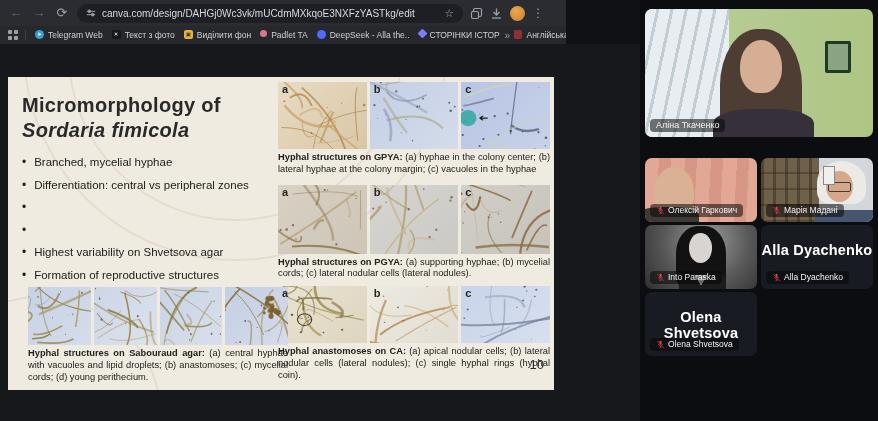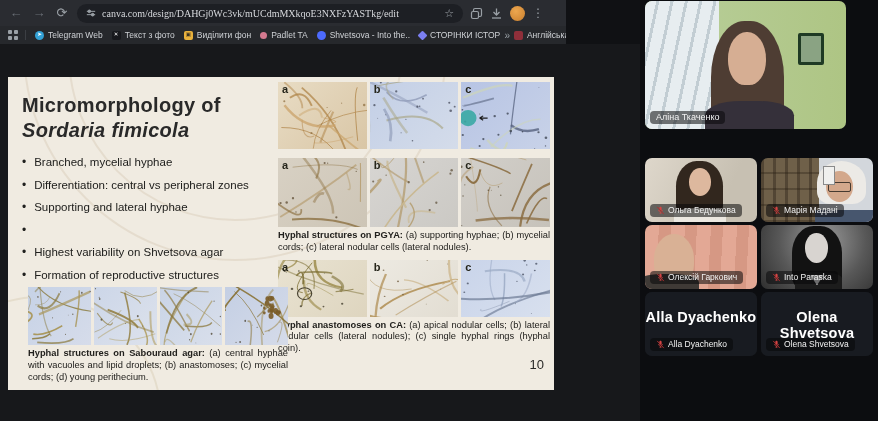--- a/index.html
+++ b/index.html
@@ -3,27 +3,27 @@
 <meta charset="utf-8">
 <style>
   html,body{margin:0;padding:0;background:#000;font-family:"Liberation Sans",sans-serif;}
   #screen{position:relative;width:878px;height:421px;overflow:hidden;background:#050506;}
 
   
   #browser-region{position:absolute;left:0;top:0;width:640px;height:421px;background:#101114;}
   #toolbar{display:flex;align-items:center;height:26px;background:#2a2c31;padding:0 8px;gap:7px;width:566px;box-sizing:border-box;}
   .nav-btn{color:#9aa0a6;font-size:13px;width:16px;text-align:center;line-height:26px;cursor:pointer;}
   .nav-btn.dim{color:#696e75;}
-  #omnibox{flex:0 0 386px;height:19px;background:#1d1f24;border-radius:10px;display:flex;align-items:center;padding:0 9px;gap:6px;box-sizing:border-box;font-family:Liberation Serif, serif;}
+  #omnibox{flex:0 0 386px;height:19px;background:#1d1f24;border-radius:10px;display:flex;align-items:center;padding:0 9px;gap:6px;box-sizing:border-box;}
   #url-text{color:#d7d9dd;font-size:10px;white-space:nowrap;overflow:hidden;flex:1;}
   .tb-icon{color:#9aa0a6;font-size:12px;line-height:26px;}
   #avatar-btn{width:15px;height:15px;border-radius:50%;background:radial-gradient(circle at 40% 35%,#eda74f,#c97f2e);flex:0 0 auto;}
   #bookmarks-bar{display:flex;align-items:center;height:18px;background:#26282c;padding:0 8px;width:566px;box-sizing:border-box;gap:9px;position:relative;overflow:hidden;}
   #apps-icon{flex:0 0 auto;border-right:1px solid #3c3f44;padding-right:7px;display:flex;align-items:center;}
-  .bm{display:flex;align-items:center;gap:4px;color:#cfd2d6;font-size:8.5px;white-space:nowrap;cursor:pointer;}
+  .bm{display:flex;gap:4px;color:#cfd2d6;font-size:8.5px;white-space:nowrap;cursor:pointer;}
   .bm-ic{width:9px;height:9px;display:inline-flex;align-items:center;justify-content:center;font-size:5.5px;line-height:1;flex:0 0 auto;}
   .bm-ic.circle{border-radius:50%;}
   .bm-ic.square{border-radius:2px;}
   .bm-ic.diamond{width:7px;height:7px;transform:rotate(45deg);border-radius:1px;}
   .bm-ic.dot{width:7px;height:7px;border-radius:50%;}
   #bm-more{position:absolute;right:52px;color:#9aa0a6;font-size:10px;background:#26282c;padding:0 4px;}
 
   
   #share-stage{position:absolute;left:0;top:44px;width:640px;height:377px;background:#17181b;}
   #slide{position:absolute;left:8px;top:33px;width:546px;height:313px;background:#f0ebe1;overflow:hidden;}
@@ -47,21 +47,21 @@
   .caption b{font-weight:700;}
   .fg-0 .micro{height:67px;} .fg-0{margin-bottom:9px;}
   .fg-1 .micro{height:69px;} .fg-1{margin-bottom:6px;}
   .fg-2 .micro{height:57px;}
   .fg-3 .micro{height:58px;}
   #page-number{position:absolute;right:10px;top:280px;font-size:13px;color:#2a2a28;}
 
   
   #meeting-panel{position:absolute;left:640px;top:0;width:238px;height:421px;background:#0c0d10;overflow:hidden;}
   .tile{position:relative;border-radius:7px;overflow:hidden;background:#17191d;cursor:pointer;}
-  #speaker-slot .tile{position:absolute;left:5px;top:1px;width:201px;height:128px;}
+  #speaker-slot .tile{position:absolute;left:5px;top:9px;width:228px;height:128px;}
   #tiles-grid{position:absolute;left:5px;top:158px;width:228px;display:grid;grid-template-columns:112px 112px;gap:3px 4px;grid-auto-rows:64px;}
   .scene{position:absolute;inset:0;overflow:hidden;}
   .scene>div{position:absolute;}
   .p-bg{inset:0;}
   .p-x{display:none;}
   .name-label{position:absolute;left:5px;bottom:5px;display:flex;align-items:center;gap:3px;background:rgba(8,8,10,.55);border-radius:4px;padding:1px 6px 2px;font-size:8.5px;color:#f2f2f2;white-space:nowrap;max-width:93%;overflow:hidden;box-sizing:border-box;z-index:5;}
   #speaker-slot .name-label{font-size:9px;}
   .big-name{position:absolute;left:0;right:0;top:17px;text-align:center;font-weight:700;font-size:14.5px;color:#fff;letter-spacing:.2px;z-index:3;}
 
   .sc-speaker .p-bg{background:linear-gradient(90deg,#b9cf9c 0%,#aec584 100%);}
@@ -166,21 +166,21 @@
           <span class="bm">
             <span class="bm-ic square" style="background: rgb(233, 177, 60); color: rgb(58, 50, 34);">▣</span>
             <span>Виділити фон</span>
           </span>
           <span class="bm">
             <span class="bm-ic dot" style="background: rgb(212, 121, 143);"></span>
             <span>Padlet TA</span>
           </span>
           <span class="bm">
             <span class="bm-ic circle" style="background: rgb(77, 107, 254);"></span>
-            <span>Shvetsova - Into the..</span>
+            <span>DeepSeek - Alla the..</span>
           </span>
           <span class="bm">
             <span class="bm-ic diamond" style="background: rgb(123, 127, 242);"></span>
             <span>СТОРІНКИ ІСТОРІЇ</span>
           </span>
           <span class="bm">
             <span class="bm-ic square" style="background: rgb(143, 47, 58);"></span>
             <span>Англійська</span>
           </span>
         </span>
@@ -198,21 +198,20 @@
               <li>
                 <span class="b-dot">•</span>
                 <span>Branched, mycelial hyphae</span>
               </li>
               <li>
                 <span class="b-dot">•</span>
                 <span>Differentiation: central vs peripheral zones</span>
               </li>
               <li>
                 <span class="b-dot">•</span>
-                <span>Supporting and lateral hyphae</span>
               </li>
               <li>
                 <span class="b-dot">•</span>
               </li>
               <li>
                 <span class="b-dot">•</span>
                 <span>Highest variability on Shvetsova agar</span>
               </li>
               <li>
                 <span class="b-dot">•</span>
@@ -299,20 +298,21 @@
                     <circle cx="4.7" cy="46.1" r="1.3" fill="#2e3442" opacity=".7"></circle>
                     <circle cx="95.3" cy="74.4" r="0.8" fill="#2e3442" opacity=".7"></circle>
                     <circle cx="25.2" cy="66.4" r="1.3" fill="#2e3442" opacity=".7"></circle>
                     <circle cx="21.0" cy="74.6" r="1.2" fill="#2e3442" opacity=".7"></circle>
                     <circle cx="8" cy="42" r="9.5" fill="#3aa8a4" opacity=".9"></circle>
                     <path d="M30,42 L21,42 M21,42 l4,-2.6 M21,42 l4,2.6" stroke="#1d1d1d" stroke-width="1.3" fill="none"></path>
                   </svg>
                   <span class="flabel">c</span>
                 </div>
               </div>
+              <p class="caption"><b>Hyphal structures on GPYA:</b><span> (a) hyphae in the colony center; (b) lateral hyphae at the colony margin; (c) vacuoles in the hyphae</span></p>
             </div>
             <div class="fig-group fg-1">
               <div class="fig-row">
                 <div class="micro" style="background: linear-gradient(135deg, rgb(216, 209, 196), rgb(205, 197, 182));">
                   <svg viewBox="0 0 100 78" preserveAspectRatio="none">
                     <path d="M88.3,7.7 Q51.4,37.0 2.5,66.7" stroke="#b49a6a" stroke-width="2.1" fill="none" opacity="0.64"></path>
                     <path d="M62.0,62.8 Q64.1,43.3 24.5,-5.9" stroke="#8e7344" stroke-width="2.8" fill="none" opacity="0.45"></path>
                     <path d="M40.4,50.3 Q46.1,37.7 51.9,40.4" stroke="#8e7344" stroke-width="3.0" fill="none" opacity="0.49"></path>
                     <path d="M32.9,85.0 Q33.7,89.0 40.1,84.2" stroke="#b49a6a" stroke-width="1.4" fill="none" opacity="0.55"></path>
                     <path d="M43.0,23.2 Q52.8,3.4 33.7,-6.3" stroke="#8e7344" stroke-width="2.2" fill="none" opacity="0.64"></path>
@@ -586,34 +586,33 @@
             <div class="p-body"></div>
             <div class="p-x"></div>
           </div>
           <div class="name-label">
             <span>Аліна Ткаченко</span>
           </div>
         </div>
       </div>
     <div id="tiles-grid">
         <div class="tile">
-          <div class="scene sc-olha">
+          <div class="scene sc-oleksii">
             <div class="p-bg"></div>
-            <div class="p-hair"></div>
             <div class="p-face"></div>
             <div class="p-body"></div>
           </div>
           <div class="name-label">
             <svg width="9" height="9" viewBox="0 0 12 12">
               <path d="M6 1.1c-.85 0-1.5.68-1.5 1.5v2.6c0 .85.65 1.5 1.5 1.5s1.5-.65 1.5-1.5V2.6c0-.82-.65-1.5-1.5-1.5z" fill="#d64545"></path>
               <path d="M3.3 5.3c0 1.5 1.2 2.7 2.7 2.7s2.7-1.2 2.7-2.7" fill="none" stroke="#d64545" stroke-width=".9"></path>
               <path d="M6 8v1.6M4.7 9.8h2.6" stroke="#d64545" stroke-width=".9" fill="none"></path>
               <path d="M1.6 1.2l8.8 9.6" stroke="#b03030" stroke-width="1.3"></path>
             </svg>
-            <span>Ольга Бедункова</span>
+            <span>Олексій Гаркович</span>
           </div>
         </div>
         <div class="tile">
           <div class="scene sc-maria">
             <div class="p-bg"></div>
             <div class="p-hair"></div>
             <div class="p-face"></div>
             <div class="p-body"></div>
             <div class="p-x"></div>
           </div>
@@ -621,36 +620,20 @@
             <svg width="9" height="9" viewBox="0 0 12 12">
               <path d="M6 1.1c-.85 0-1.5.68-1.5 1.5v2.6c0 .85.65 1.5 1.5 1.5s1.5-.65 1.5-1.5V2.6c0-.82-.65-1.5-1.5-1.5z" fill="#d64545"></path>
               <path d="M3.3 5.3c0 1.5 1.2 2.7 2.7 2.7s2.7-1.2 2.7-2.7" fill="none" stroke="#d64545" stroke-width=".9"></path>
               <path d="M6 8v1.6M4.7 9.8h2.6" stroke="#d64545" stroke-width=".9" fill="none"></path>
               <path d="M1.6 1.2l8.8 9.6" stroke="#b03030" stroke-width="1.3"></path>
             </svg>
             <span>Марія Мадані</span>
           </div>
         </div>
         <div class="tile">
-          <div class="scene sc-oleksii">
-            <div class="p-bg"></div>
-            <div class="p-face"></div>
-            <div class="p-body"></div>
-          </div>
-          <div class="name-label">
-            <svg width="9" height="9" viewBox="0 0 12 12">
-              <path d="M6 1.1c-.85 0-1.5.68-1.5 1.5v2.6c0 .85.65 1.5 1.5 1.5s1.5-.65 1.5-1.5V2.6c0-.82-.65-1.5-1.5-1.5z" fill="#d64545"></path>
-              <path d="M3.3 5.3c0 1.5 1.2 2.7 2.7 2.7s2.7-1.2 2.7-2.7" fill="none" stroke="#d64545" stroke-width=".9"></path>
-              <path d="M6 8v1.6M4.7 9.8h2.6" stroke="#d64545" stroke-width=".9" fill="none"></path>
-              <path d="M1.6 1.2l8.8 9.6" stroke="#b03030" stroke-width="1.3"></path>
-            </svg>
-            <span>Олексій Гаркович</span>
-          </div>
-        </div>
-        <div class="tile">
           <div class="scene sc-olga-bw">
             <div class="p-bg"></div>
             <div class="p-hair"></div>
             <div class="p-face"></div>
             <div class="p-body"></div>
             <div class="p-x"></div>
           </div>
           <div class="name-label">
             <svg width="9" height="9" viewBox="0 0 12 12">
               <path d="M6 1.1c-.85 0-1.5.68-1.5 1.5v2.6c0 .85.65 1.5 1.5 1.5s1.5-.65 1.5-1.5V2.6c0-.82-.65-1.5-1.5-1.5z" fill="#d64545"></path>

